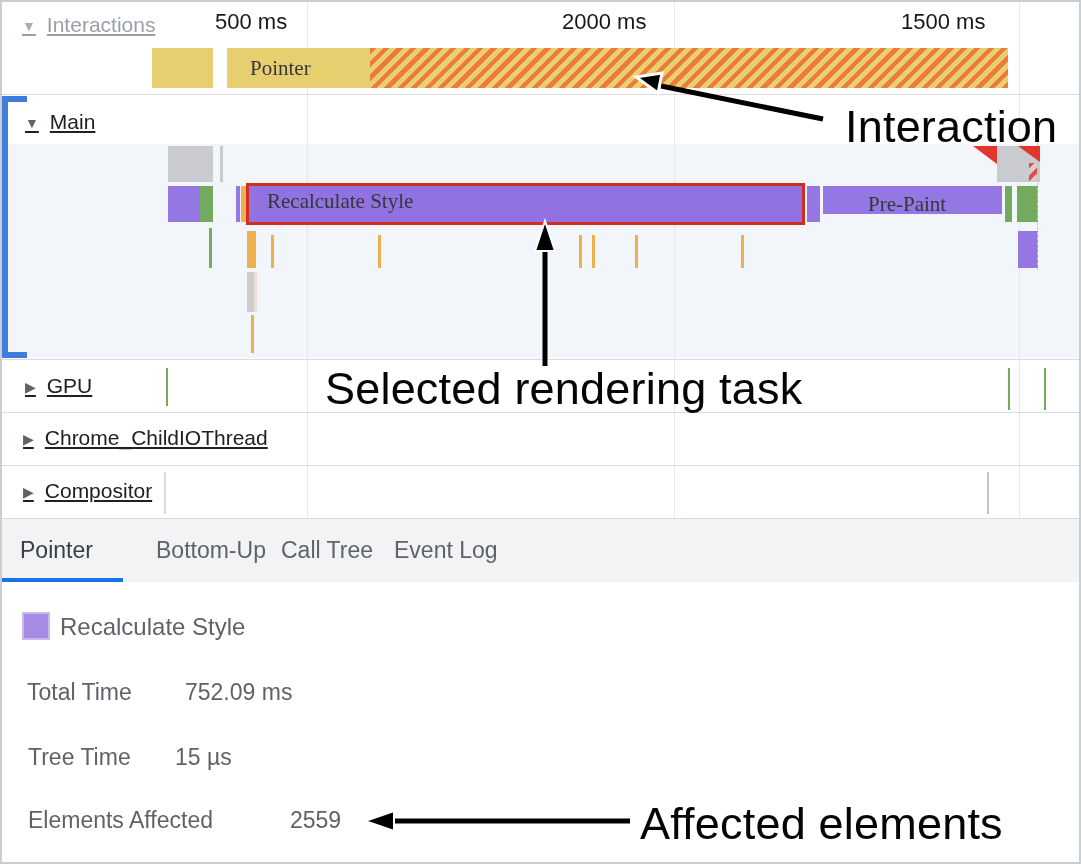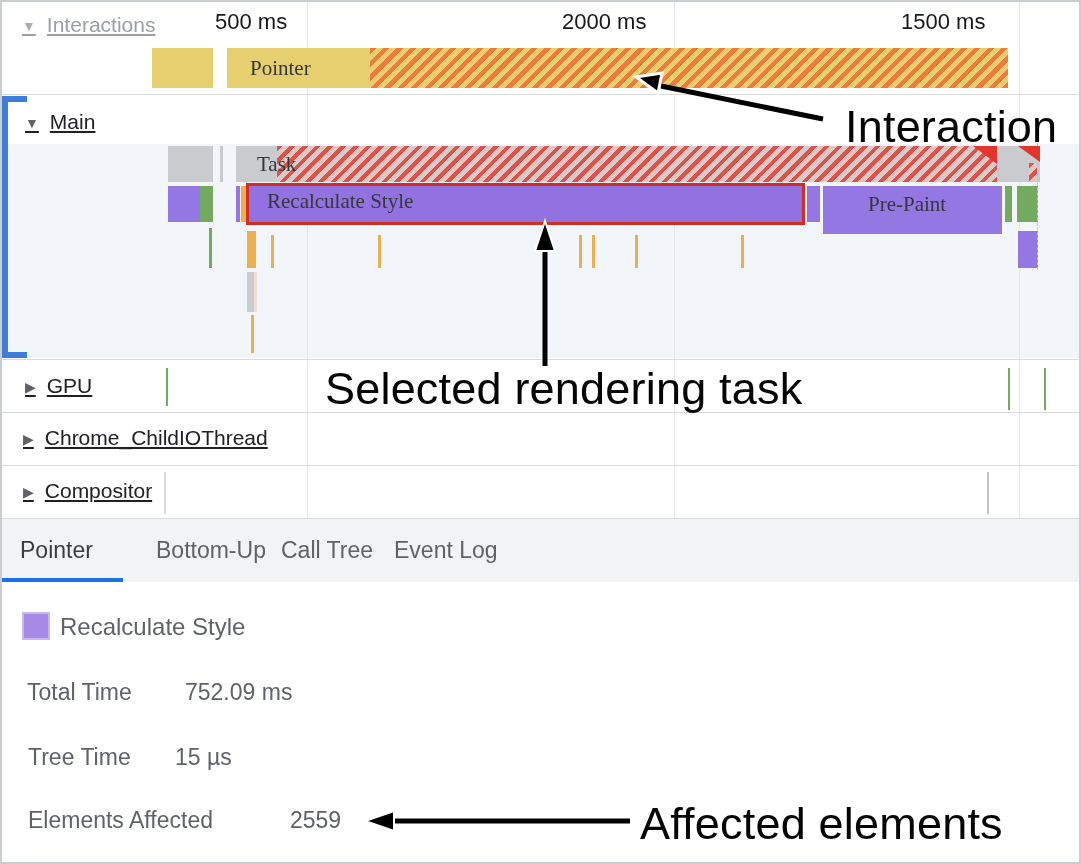--- a/index.html
+++ b/index.html
@@ -84,38 +84,34 @@
 
   <div class="abs main-bg"></div>
   <div class="abs bracket" style="left:2px; top:96px; width:6px; height:262px;"></div>
   <div class="abs bracket" style="left:2px; top:96px; width:25px; height:6px;"></div>
   <div class="abs bracket" style="left:2px; top:352px; width:25px; height:6px;"></div>
 
   <div class="abs track-header" style="left:25px; top:110px;"><span class="tri">▼</span><span>Main</span></div>
 
   <div class="abs bar gray-ev" style="left:168px; top:146px; width:45px; height:36px;"></div>
   <div class="abs bar gray-ev" style="left:220px; top:146px; width:3px; height:36px;"></div>
-  <div class="abs bar gray-ev" style="left:236px; top:146px; width:761px; height:36px;">
-    <div class="abs hatch-red" style="left:41px; top:0; width:720px; height:36px;"></div>
-    <span class="abs bar-label" style="left:21px;">Task</span>
-  </div>
   <div class="abs tri-tr" style="left:973px; top:146px; width:24px; height:18px;"></div>
   <div class="abs bar gray-ev" style="left:997px; top:146px; width:43px; height:36px;"></div>
   <div class="abs tri-tr" style="left:1018px; top:146px; width:22px; height:16px;"></div>
   <div class="abs bar hatch-red" style="left:1029px; top:163px; width:8px; height:18px;"></div>
 
   <div class="abs bar purple" style="left:168px; top:186px; width:32px; height:36px;"></div>
   <div class="abs bar green" style="left:200px; top:186px; width:13px; height:36px;"></div>
   <div class="abs bar purple" style="left:236px; top:186px; width:4px; height:36px;"></div>
   <div class="abs bar orange-tick" style="left:241px; top:186px; width:5px; height:36px;"></div>
   <div class="abs bar selected-ev" style="left:246px; top:183px; width:559px; height:42px;">
     <span class="abs bar-label">Recalculate Style</span>
   </div>
   <div class="abs bar purple" style="left:807px; top:186px; width:13px; height:36px;"></div>
-  <div class="abs bar purple" style="left:823px; top:186px; width:179px; height:48px;">
+  <div class="abs bar purple" style="left:823px; top:186px; width:179px; height:28px;">
     <span class="abs bar-label" style="left:45px;">Pre-Paint</span>
   </div>
   <div class="abs bar green" style="left:1005px; top:186px; width:7px; height:36px;"></div>
   <div class="abs bar green" style="left:1017px; top:186px; width:21px; height:36px;"></div>
 
   <div class="abs bar green" style="left:209px; top:228px; width:3px; height:40px;"></div>
   <div class="abs bar orange-tick" style="left:247px; top:231px; width:9px; height:37px;"></div>
   <div class="abs bar orange-tick" style="left:271px; top:235px; width:3px; height:33px;"></div>
   <div class="abs bar orange-tick" style="left:378px; top:235px; width:3px; height:33px;"></div>
   <div class="abs bar orange-tick" style="left:579px; top:235px; width:3px; height:33px;"></div>

